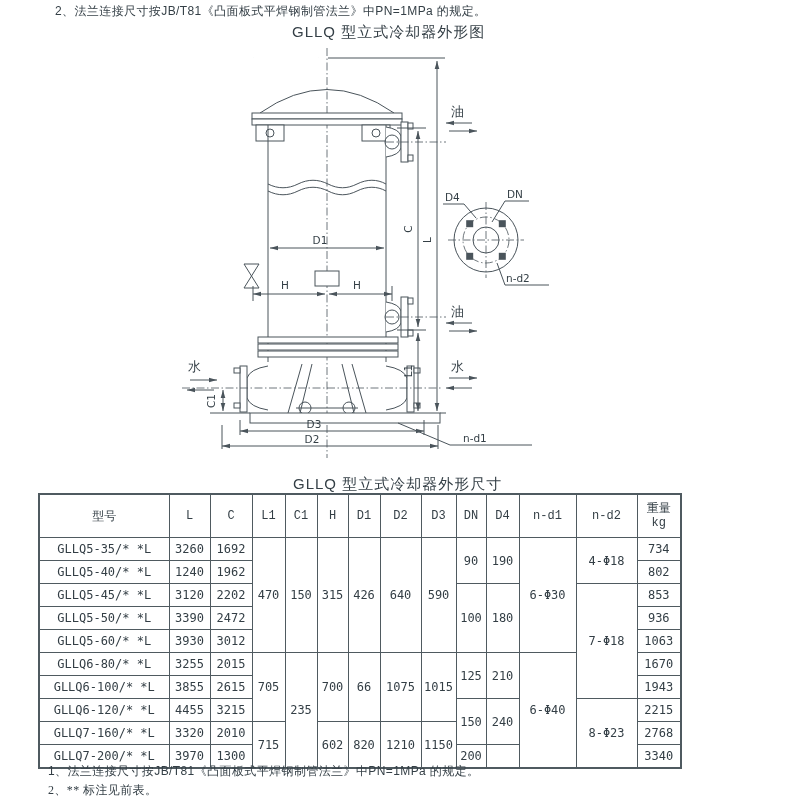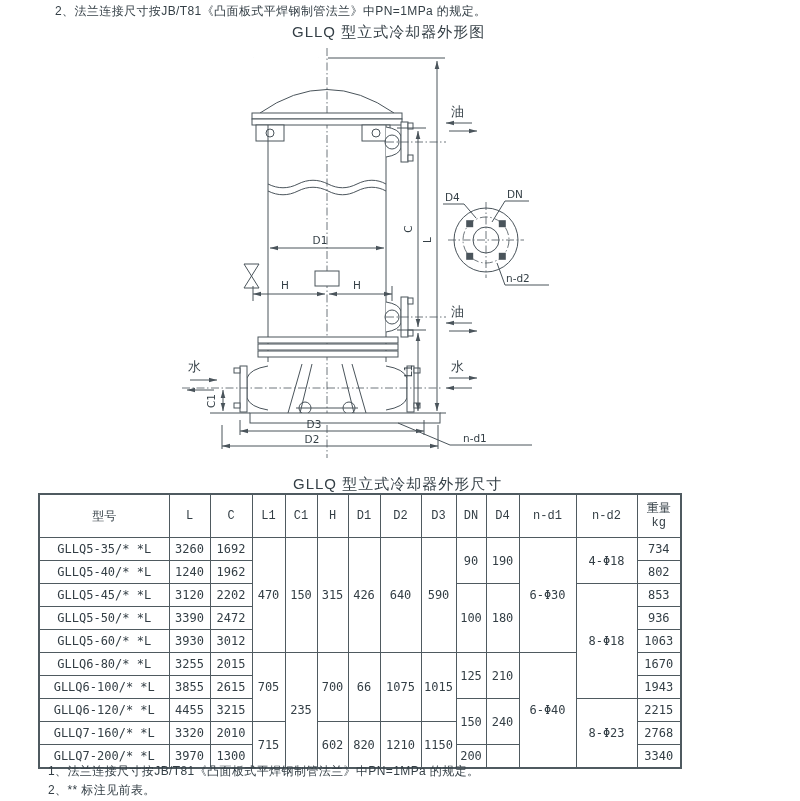--- a/index.html
+++ b/index.html
@@ -273,21 +273,21 @@
       <td>1240</td>
       <td>1962</td>
       <td>802</td>
     </tr>
     <tr>
       <td>GLLQ5-45/* *L</td>
       <td>3120</td>
       <td>2202</td>
       <td rowspan="3">100</td>
       <td rowspan="3">180</td>
-      <td rowspan="5">8-Φ18</td>
+      <td rowspan="5">7-Φ18</td>
       <td>853</td>
     </tr>
     <tr>
       <td>GLLQ5-50/* *L</td>
       <td>3390</td>
       <td>2472</td>
       <td>936</td>
     </tr>
     <tr>
       <td>GLLQ5-60/* *L</td>
@@ -341,13 +341,13 @@
       <td>3970</td>
       <td>1300</td>
       <td>200</td>
       <td></td>
       <td>3340</td>
     </tr>
   </tbody>
 </table>
 
 <div class="note" style="left:48px; top:763px;">1、法兰连接尺寸按JB/T81《凸面板式平焊钢制管法兰》中PN=1MPa 的规定。</div>
-<div class="note" style="left:48px; top:782px;">2、** 标注见前表。</div>
+<div class="note" style="left:48px; top:782px;font-family:Liberation Serif, serif;">2、** 标注见前表。</div>
 
 </body></html>

